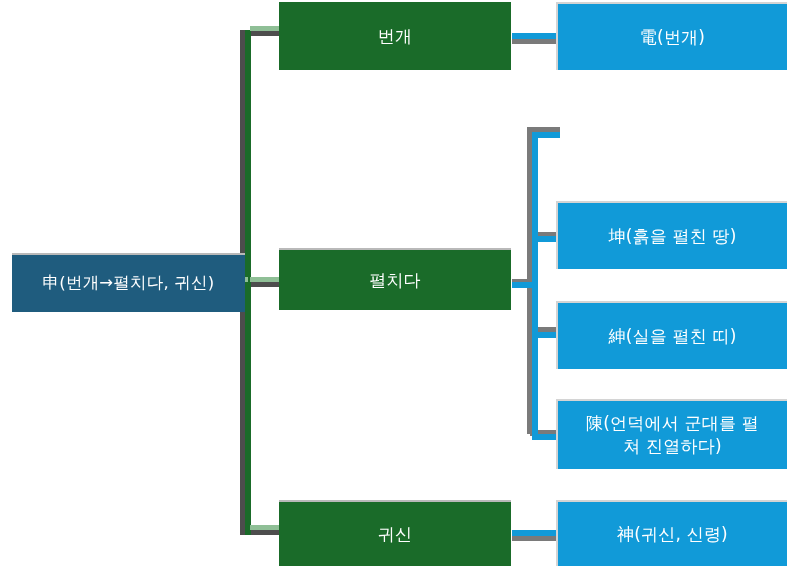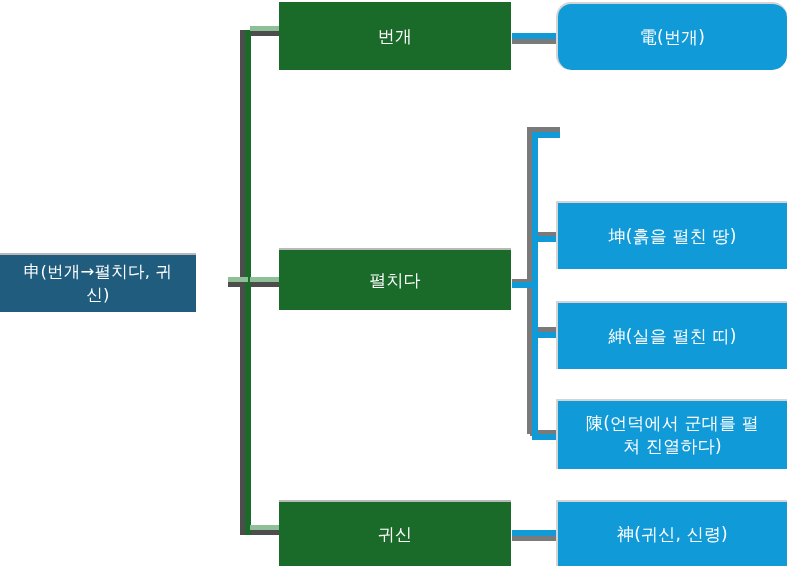--- a/index.html
+++ b/index.html
@@ -113,37 +113,37 @@
 
   <div class="conn shadow-light" style="left:530px; top:327px; width:30px; height:6px;"></div>
   <div class="conn blue" style="left:532px; top:332px; width:28px; height:6px;"></div>
 
   <div class="conn shadow-light" style="left:530px; top:430px; width:30px; height:6px;"></div>
   <div class="conn blue" style="left:532px; top:434px; width:28px; height:6px;"></div>
 
   <div class="conn shadow-light" style="left:512px; top:535px; width:48px; height:6px;"></div>
   <div class="conn blue" style="left:512px; top:530px; width:48px; height:6px;"></div>
 
-  <div class="node root edged-top" style="left:0px; top:253px; width:196px; height:59px;">
+  <div class="node root edged-top" style="left:12px; top:253px; width:233px; height:59px;">
     <span>申(번개→펼치다, 귀신)</span>
   </div>
 
   <div class="node level1" style="left:279px; top:2px; width:232px; height:68px;">
     <span>번개</span>
   </div>
 
   <div class="node level1 edged-top" style="left:279px; top:248px; width:232px; height:62px;">
     <span>펼치다</span>
   </div>
 
   <div class="node level1 edged-top" style="left:279px; top:500px; width:232px; height:66px;text-align:center;">
     <span>귀신</span>
   </div>
 
-  <div class="node level2 edged" style="left:556px; top:2px; width:231px; height:68px;border-radius:15px;">
+  <div class="node level2 edged" style="left:556px; top:2px; width:231px; height:68px;">
     <span>電(번개)</span>
   </div>
 
 
   <div class="node level2 edged" style="left:556px; top:301px; width:231px; height:68px;">
     <span>紳(실을 펼친 띠)</span>
   </div>
 
   <div class="node level2 edged" style="left:556px; top:201px; width:231px; height:68px;">
     <span>坤(흙을 펼친 땅)</span>

